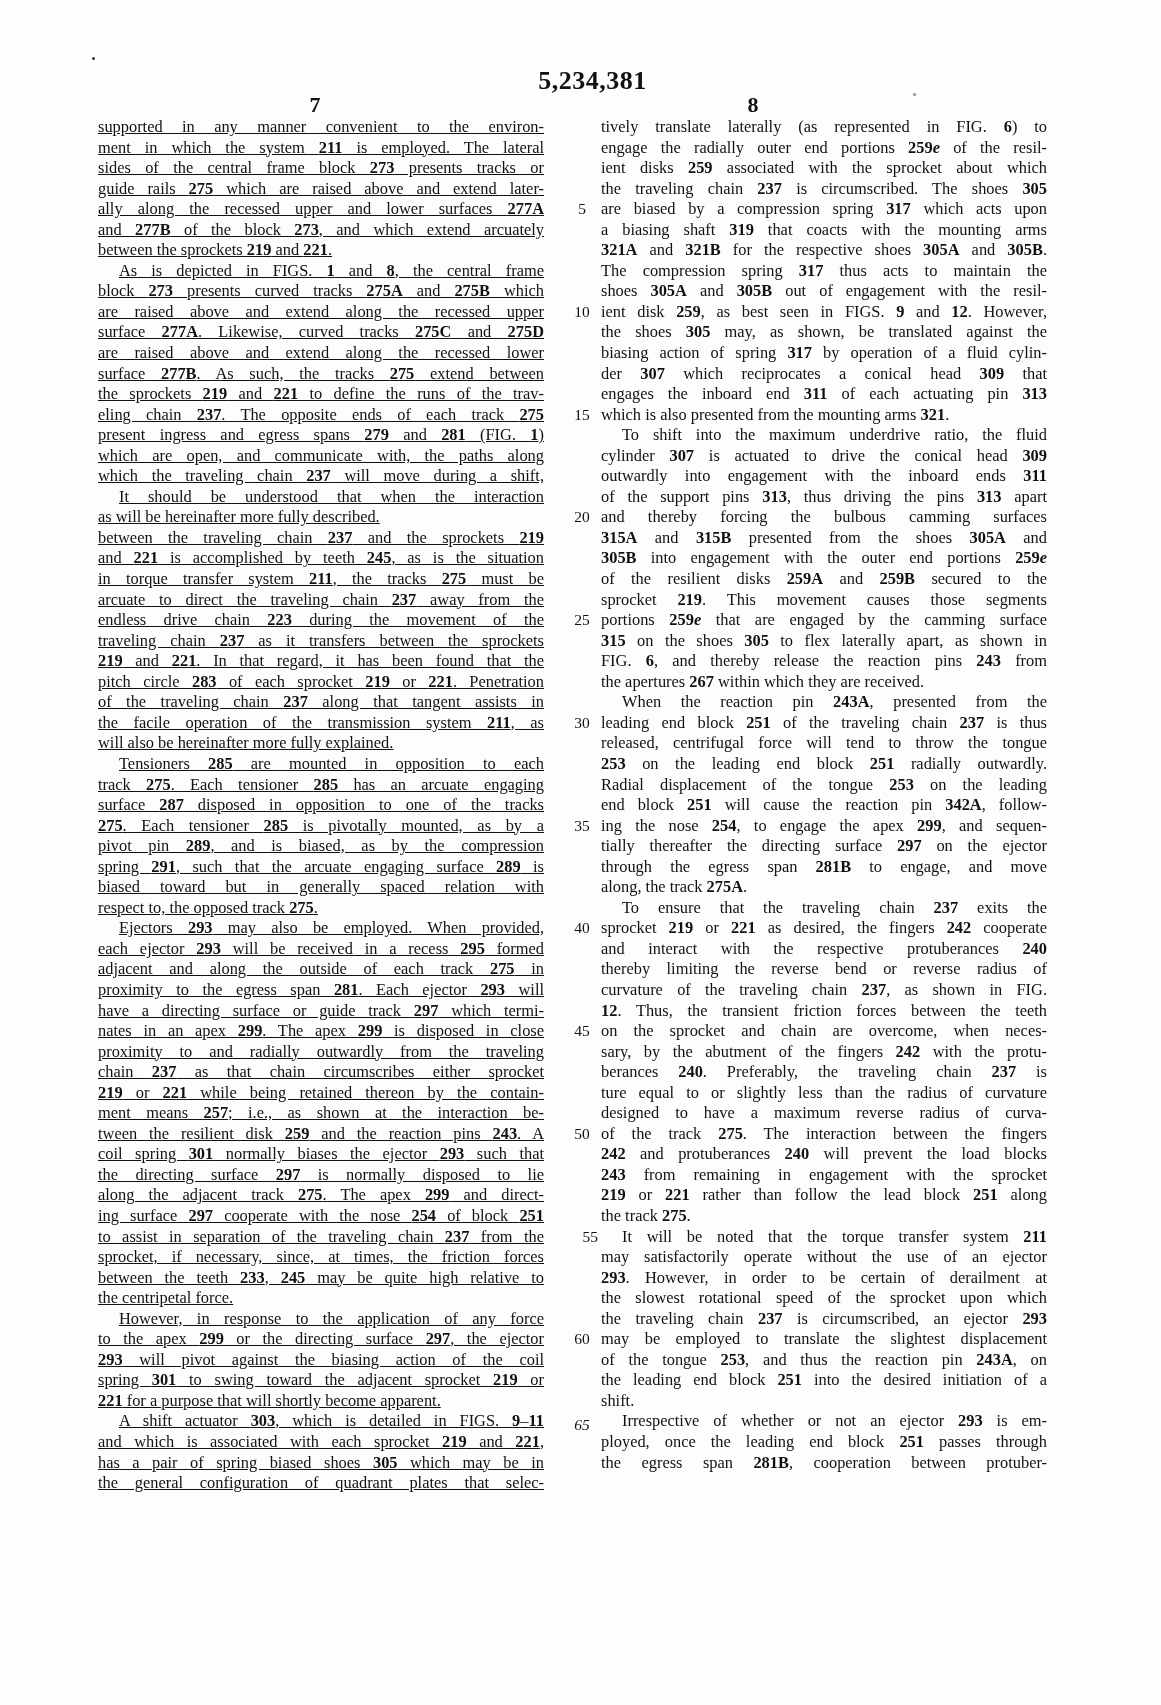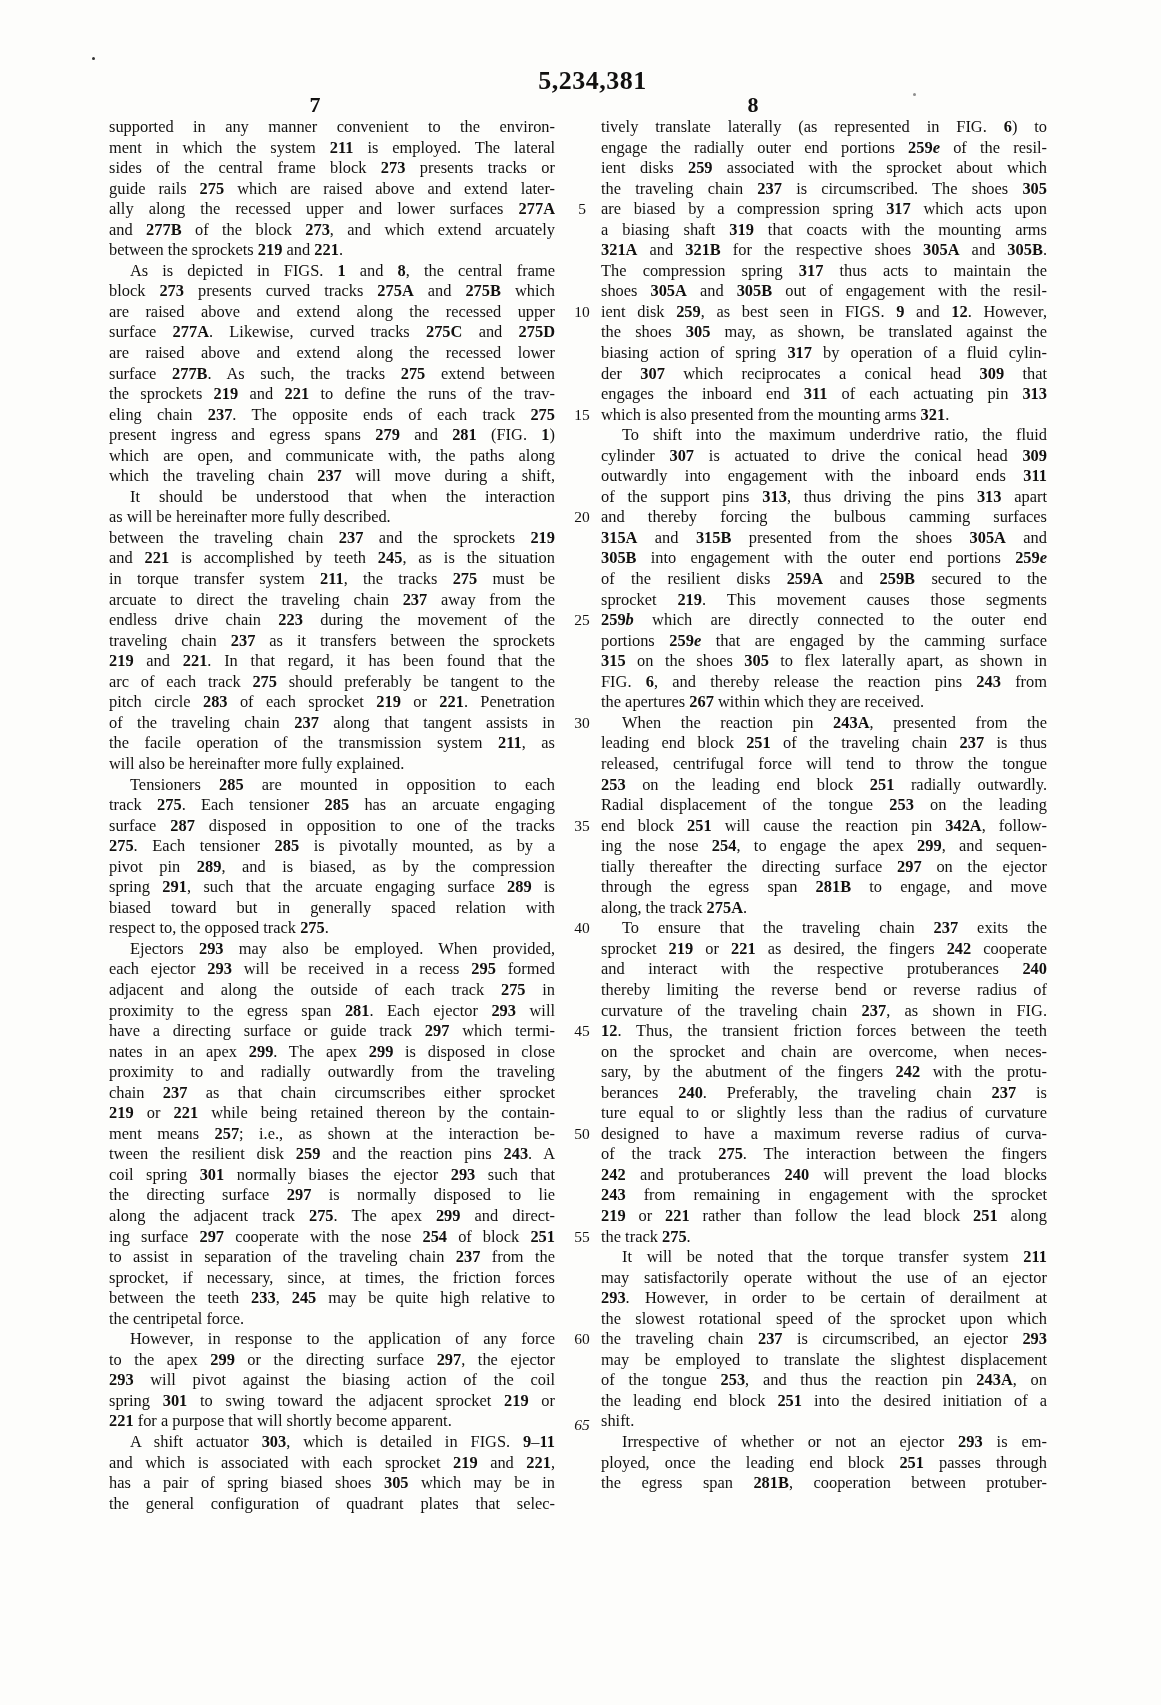--- a/index.html
+++ b/index.html
@@ -29,21 +29,21 @@
   }
   .col-page-num.left{left:300px;width:30px;text-align:center;}
   .col-page-num.right{left:738px;width:30px;text-align:center;}
   .text-body{
     position:absolute;
     top:117px;left:0;width:1161px;height:1420px;
   }
   .col{
     position:absolute;top:0;
   }
-  .col.left{left:109px;width:446px;}
+  .col.left{left:98px;width:446px;text-decoration:underline;}
   .col.right{left:601px;width:446px;}
   .line{
     height:20.55px;
     line-height:20.55px;
     font-size:16.4px;
     text-align:justify;
     text-align-last:justify;
     white-space:normal;
     overflow:visible;
   }
@@ -102,21 +102,20 @@
         <div class="line">which the traveling chain <b>237</b> will move during a shift,</div>
         <div class="line indent">It should be understood that when the interaction</div>
         <div class="line end">as will be hereinafter more fully described.</div>
         <div class="line">between the traveling chain <b>237</b> and the sprockets <b>219</b></div>
         <div class="line">and <b>221</b> is accomplished by teeth <b>245</b>, as is the situation</div>
         <div class="line">in torque transfer system <b>211</b>, the tracks <b>275</b> must be</div>
         <div class="line">arcuate to direct the traveling chain <b>237</b> away from the</div>
         <div class="line">endless drive chain <b>223</b> during the movement of the</div>
         <div class="line">traveling chain <b>237</b> as it transfers between the sprockets</div>
         <div class="line"><b>219</b> and <b>221</b>. In that regard, it has been found that the</div>
-        <div class="line">arc of each track <b>275</b> should preferably be tangent to the</div>
         <div class="line">pitch circle <b>283</b> of each sprocket <b>219</b> or <b>221</b>. Penetration</div>
         <div class="line">of the traveling chain <b>237</b> along that tangent assists in</div>
         <div class="line">the facile operation of the transmission system <b>211</b>, as</div>
         <div class="line end">will also be hereinafter more fully explained.</div>
         <div class="line indent">Tensioners <b>285</b> are mounted in opposition to each</div>
         <div class="line">track <b>275</b>. Each tensioner <b>285</b> has an arcuate engaging</div>
         <div class="line">surface <b>287</b> disposed in opposition to one of the tracks</div>
         <div class="line"><b>275</b>. Each tensioner <b>285</b> is pivotally mounted, as by a</div>
         <div class="line">pivot pin <b>289</b>, and is biased, as by the compression</div>
         <div class="line">spring <b>291</b>, such that the arcuate engaging surface <b>289</b> is</div>
@@ -155,21 +154,21 @@
         <div class="num" style="top: 82.2px;">5</div>
         <div class="num" style="top: 184.95px;">10</div>
         <div class="num" style="top: 287.7px;">15</div>
         <div class="num" style="top: 390.45px;">20</div>
         <div class="num" style="top: 493.2px;">25</div>
         <div class="num" style="top: 595.95px;">30</div>
         <div class="num" style="top: 698.7px;">35</div>
         <div class="num" style="top: 801.45px;">40</div>
         <div class="num" style="top: 904.2px;">45</div>
         <div class="num" style="top: 1006.95px;">50</div>
-        <div class="num" style="top: 1109.7px;">55</div>
+        <div class="num" style="top: 1109.7px; text-align: right;">55</div>
         <div class="num" style="top: 1212.45px;">60</div>
         <div class="num" style="top: 1298px; font-style: italic;">65</div>
       </div>
     <div class="col right" id="col-right">
         <div class="line">tively translate laterally (as represented in FIG. <b>6</b>) to</div>
         <div class="line">engage the radially outer end portions <b>259</b><i><b>e</b></i> of the resil-</div>
         <div class="line">ient disks <b>259</b> associated with the sprocket about which</div>
         <div class="line">the traveling chain <b>237</b> is circumscribed. The shoes <b>305</b></div>
         <div class="line">are biased by a compression spring <b>317</b> which acts upon</div>
         <div class="line">a biasing shaft <b>319</b> that coacts with the mounting arms</div>
@@ -184,21 +183,20 @@
         <div class="line end">which is also presented from the mounting arms <b>321</b>.</div>
         <div class="line indent">To shift into the maximum underdrive ratio, the fluid</div>
         <div class="line">cylinder <b>307</b> is actuated to drive the conical head <b>309</b></div>
         <div class="line">outwardly into engagement with the inboard ends <b>311</b></div>
         <div class="line">of the support pins <b>313</b>, thus driving the pins <b>313</b> apart</div>
         <div class="line">and thereby forcing the bulbous camming surfaces</div>
         <div class="line"><b>315</b><b>A</b> and <b>315</b><b>B</b> presented from the shoes <b>305</b><b>A</b> and</div>
         <div class="line"><b>305</b><b>B</b> into engagement with the outer end portions <b>259</b><i><b>e</b></i></div>
         <div class="line">of the resilient disks <b>259</b><b>A</b> and <b>259</b><b>B</b> secured to the</div>
         <div class="line">sprocket <b>219</b>. This movement causes those segments</div>
-        <div class="line"><b>259</b><i><b>b</b></i> which are directly connected to the outer end</div>
         <div class="line">portions <b>259</b><i><b>e</b></i> that are engaged by the camming surface</div>
         <div class="line"><b>315</b> on the shoes <b>305</b> to flex laterally apart, as shown in</div>
         <div class="line">FIG. <b>6</b>, and thereby release the reaction pins <b>243</b> from</div>
         <div class="line end">the apertures <b>267</b> within which they are received.</div>
         <div class="line indent">When the reaction pin <b>243</b><b>A</b>, presented from the</div>
         <div class="line">leading end block <b>251</b> of the traveling chain <b>237</b> is thus</div>
         <div class="line">released, centrifugal force will tend to throw the tongue</div>
         <div class="line"><b>253</b> on the leading end block <b>251</b> radially outwardly.</div>
         <div class="line">Radial displacement of the tongue <b>253</b> on the leading</div>
         <div class="line">end block <b>251</b> will cause the reaction pin <b>342</b><b>A</b>, follow-</div>

